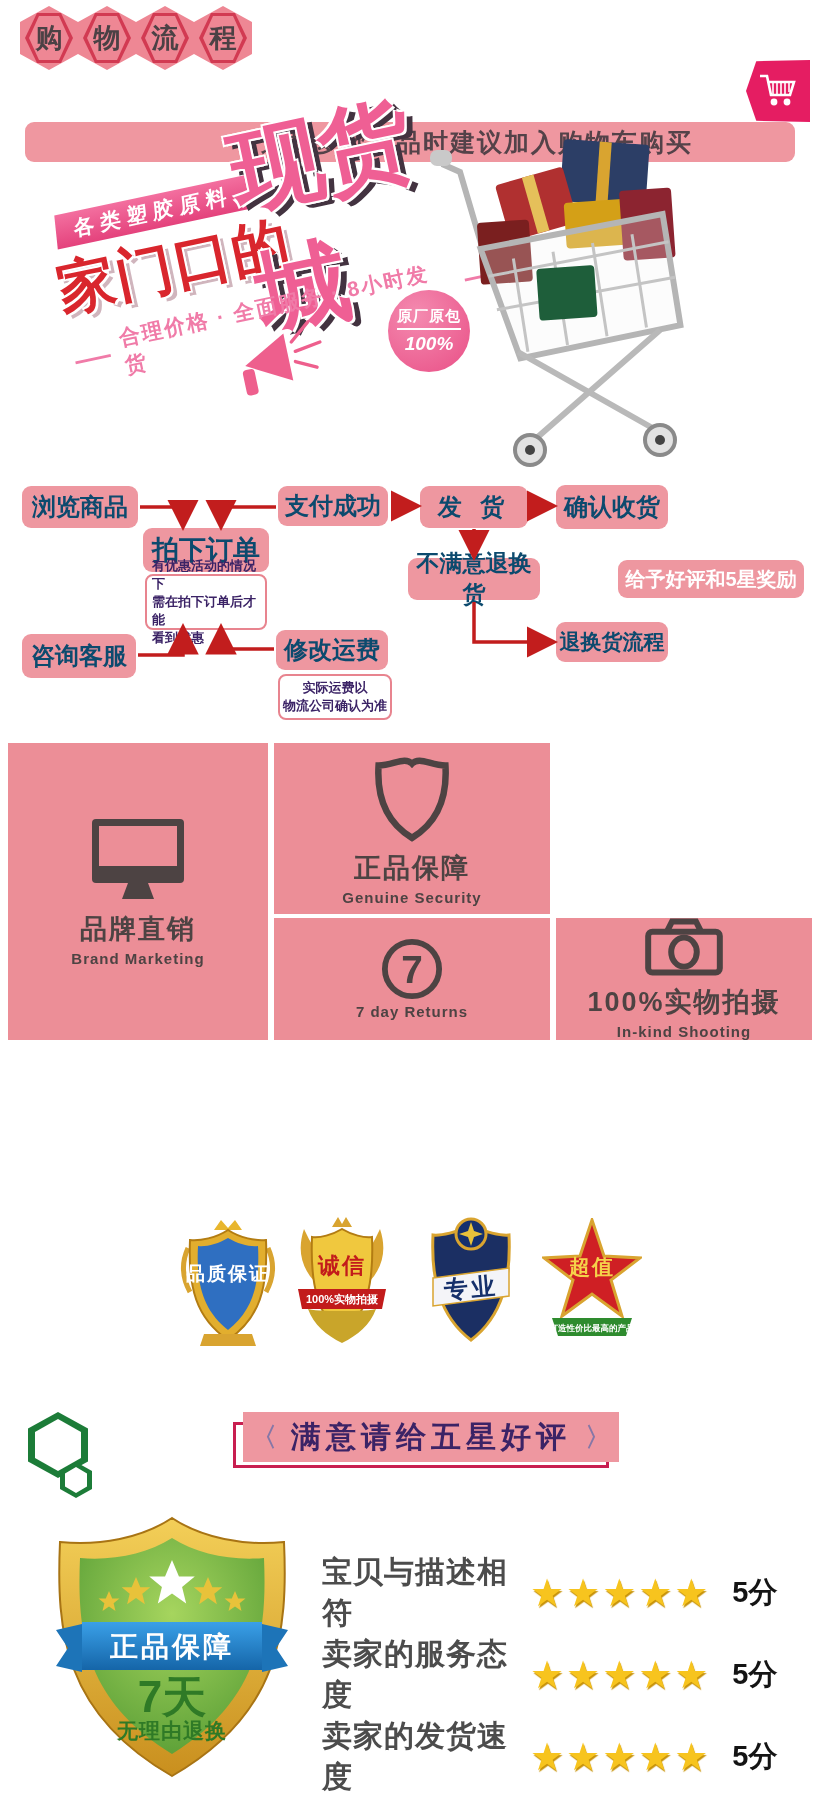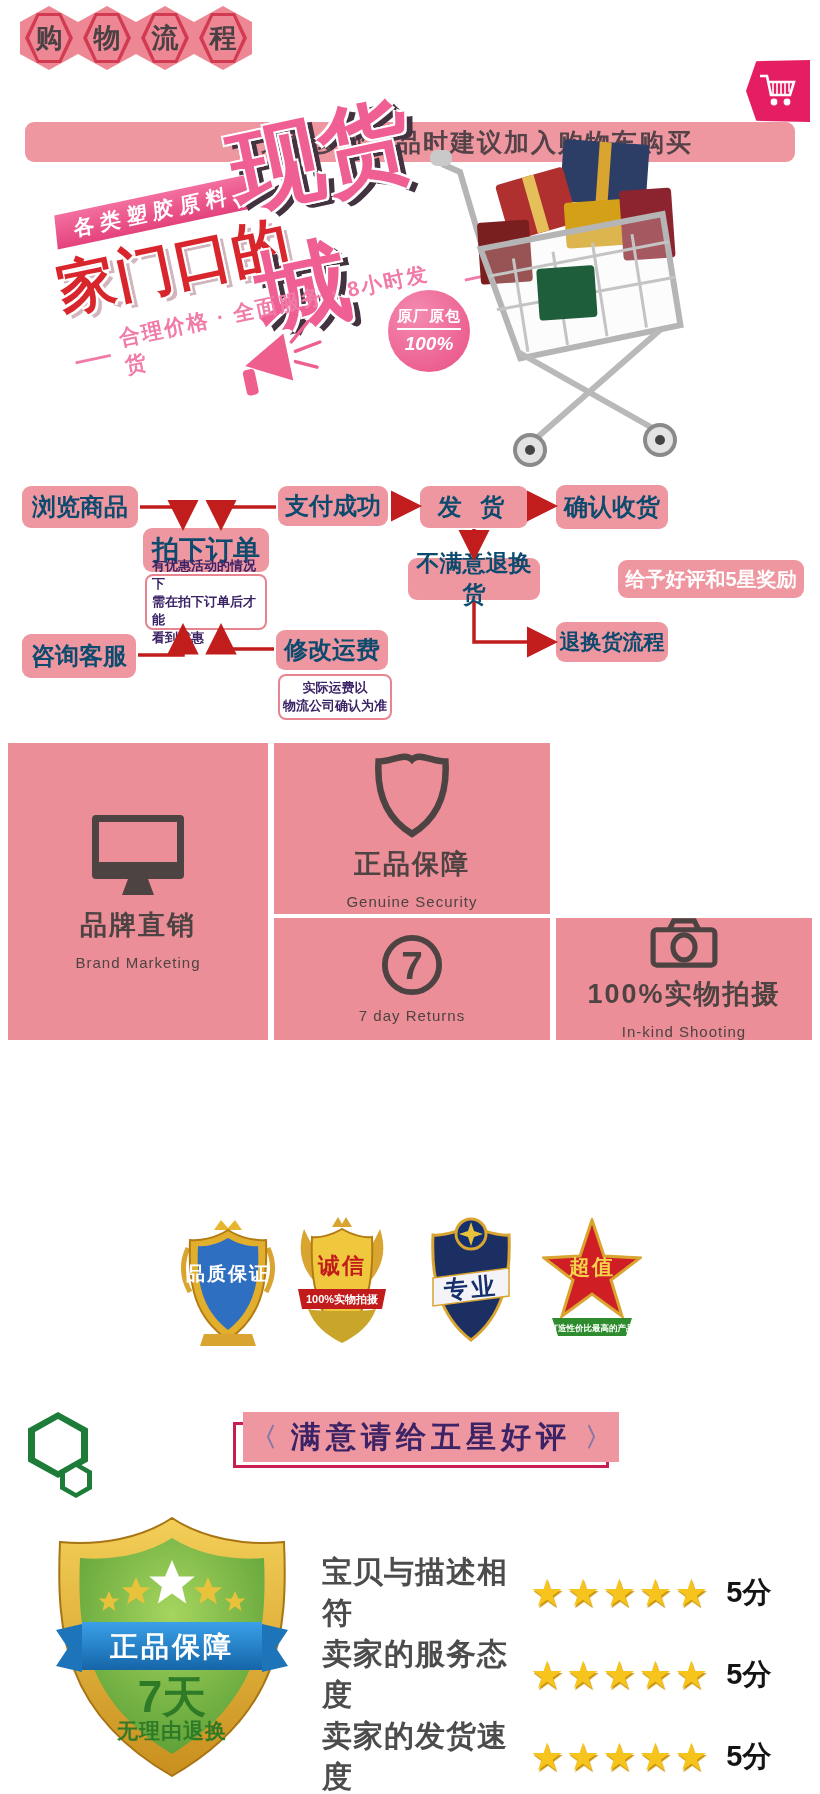--- a/index.html
+++ b/index.html
@@ -51,21 +51,21 @@
   .flowsvg{left:0;top:415px;}
 
   
   .gcell{position:absolute;background:#ec8e97;display:flex;flex-direction:column;align-items:center;justify-content:center;color:#4d4343;text-align:center;}
   .g-brand{left:8px;top:743px;width:260px;height:297px;}
   .g-genuine{left:274px;top:743px;width:276px;height:171px;}
   .g-factory{left:556px;top:743px;width:256px;height:171px;}
   .g-returns{left:274px;top:918px;width:276px;height:122px;}
   .g-shoot{left:556px;top:918px;width:256px;height:122px;}
   .gtitle{font-size:27px;font-weight:bold;letter-spacing:2px;margin-top:8px;}
-  .gsub{font-size:15px;font-weight:normal;margin-top:11px;letter-spacing:1px;}
+  .gsub{font-size:15px;font-weight:bold;margin-top:3px;letter-spacing:1px;}
 
   
   .medal{position:absolute;}
   .m1{left:178px;top:1218px;} .m2{left:292px;top:1215px;} .m3{left:421px;top:1212px;} .m4{left:542px;top:1218px;}
 
   
   .ghex{position:absolute;}
   .ghexOuter{position:absolute;inset:0;background:#1c7c38;clip-path:polygon(50% 0,100% 25%,100% 75%,50% 100%,0 75%,0 25%);}
   .ghexInner{position:absolute;background:#fff;clip-path:polygon(50% 0,100% 25%,100% 75%,50% 100%,0 75%,0 25%);}
   .ghex1{left:28px;top:1412px;width:60px;height:66px;} .ghex1 .ghexInner{inset:7px;}
@@ -74,21 +74,21 @@
   .rev-fill{left:243px;top:1412px;width:376px;height:50px;background:#ee97a0;display:flex;align-items:center;justify-content:center;gap:14px;}
   .rev-text{font-size:30px;font-weight:bold;color:#3b2366;letter-spacing:5px;}
   .rev-br{font-size:26px;color:#8677a7;font-weight:bold;}
 
   
   .gshield{left:52px;top:1512px;}
   .rrow{position:absolute;left:322px;display:flex;align-items:center;}
   .r1{top:1552px;} .r2{top:1634px;} .r3{top:1716px;}
   .rlabel{font-size:30px;font-weight:900;color:#4c4c4c;letter-spacing:1px;width:208px;}
   .rstars{font-size:38px;color:#f7c41e;letter-spacing:2px;text-shadow:1px 2px 1px #c8930a;line-height:1;}
-  .rscore{font-size:29px;font-weight:900;color:#141414;margin-left:16px;}
+  .rscore{font-size:29px;font-weight:900;color:#141414;margin-left:22px;}
 </style>
 </head>
 <body>
 
 <div class="page">
 
   <div class="hex" style="left:20px;">
     <div class="hexL1"></div>
       <div class="hexL2"></div>
       <div class="hexL3"></div>

